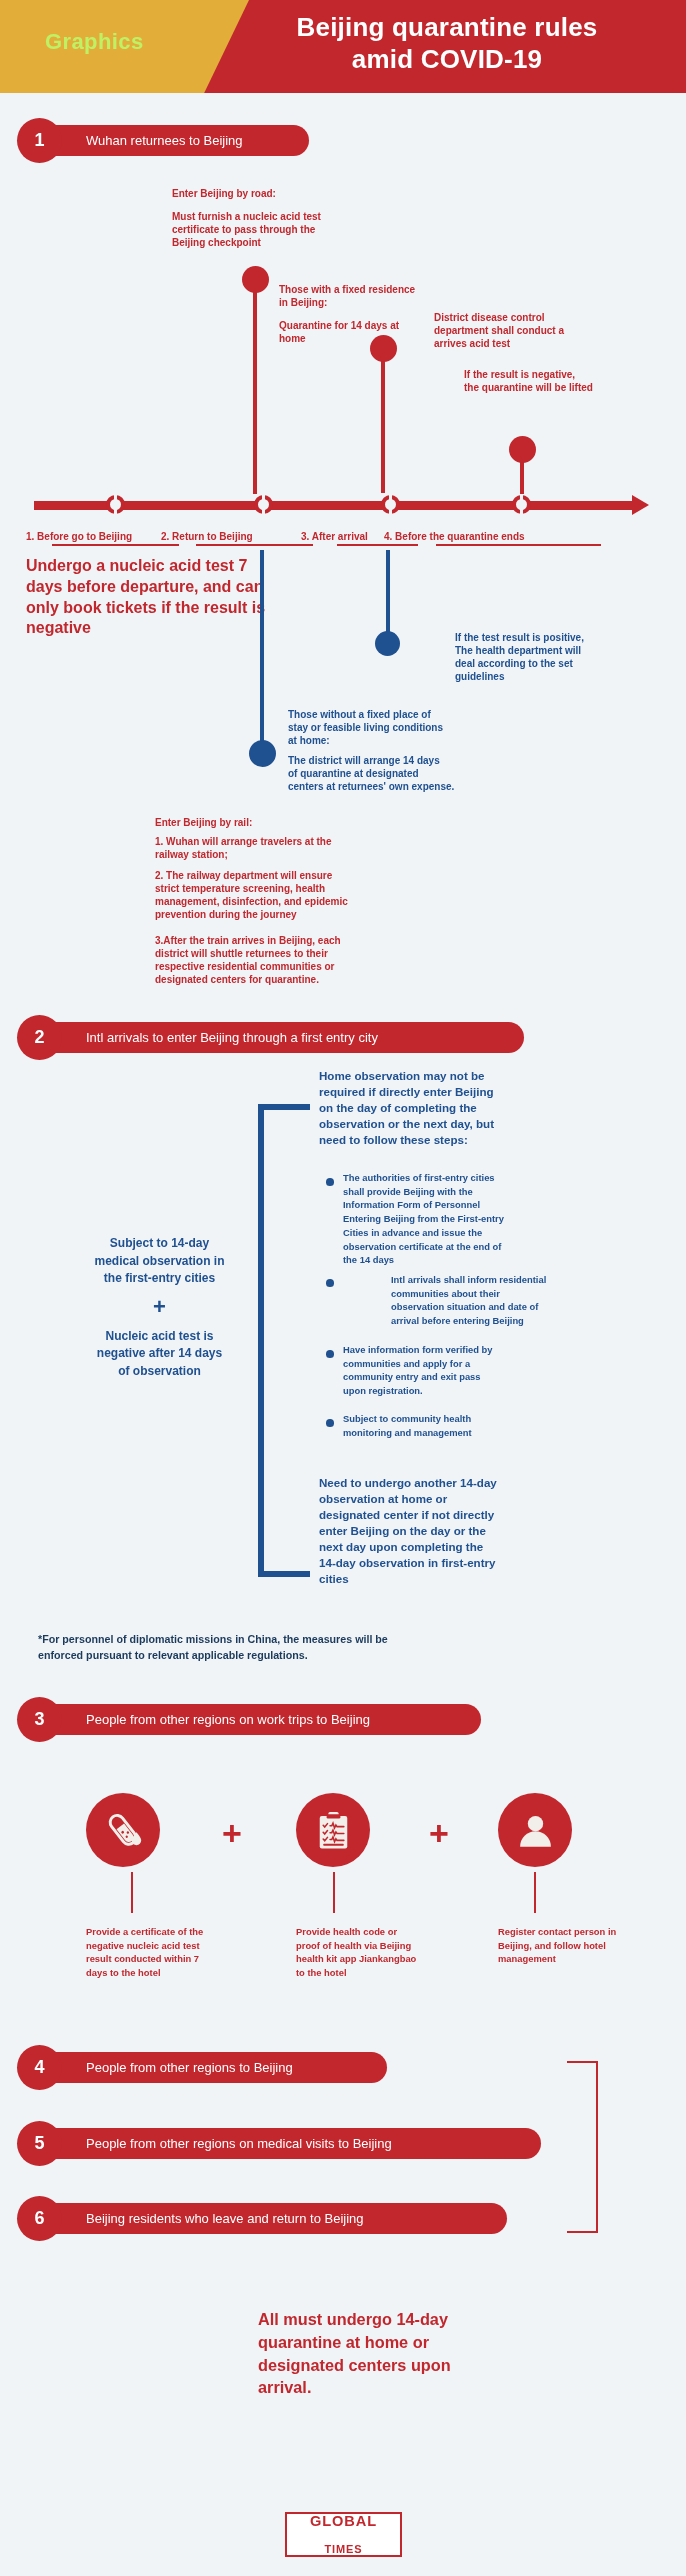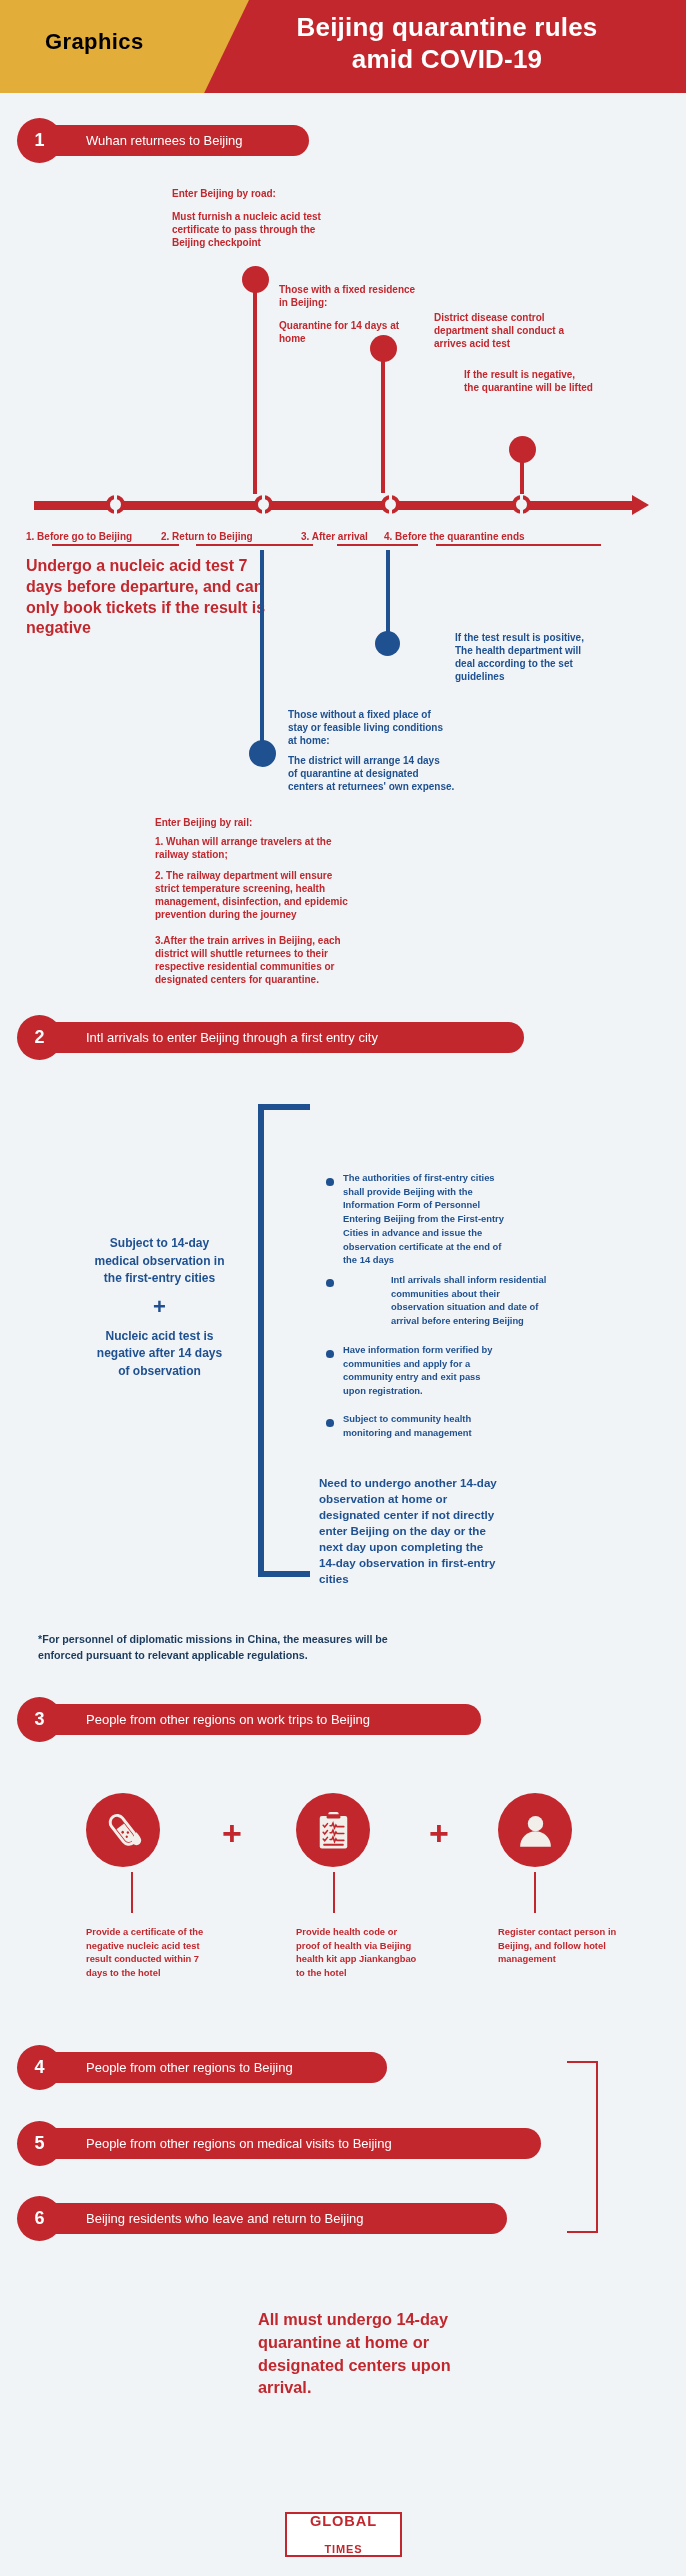--- a/index.html
+++ b/index.html
@@ -15,21 +15,21 @@
 
   
   .header { position:relative; width:687px; height:93px; background:#c1272d; overflow:hidden; }
   .header-gold {
     position:absolute; left:0; top:0; height:93px; width:249px;
     background:#e3ad3a;
     clip-path: polygon(0 0, 100% 0, 82% 100%, 0 100%);
   }
   .header-gold-label {
     position:absolute; left:45px; top:29px;
-    color:#000000; font-size:22px; font-weight:bold; letter-spacing:0.4px;
+    color:#bef264; font-size:22px; font-weight:bold; letter-spacing:0.4px;
   }
   .header-title {
     position:absolute; left:215px; top:12px; width:464px;
     color:#ffffff; font-size:26px; font-weight:bold; line-height:1.22;
     text-align:center; letter-spacing:0.2px;
   }
 
   
   .secbar { position:relative; height:45px; }
   .secbar .bar {
@@ -212,20 +212,25 @@
   <div class="tx blue" style="left:52px; top:1271px; width:215px; text-align:center; font-size:12px;">the first-entry cities</div>
   <div class="tx blue" style="left:52px; top:1293px; width:215px; text-align:center; font-size:22px;">+</div>
   <div class="tx blue" style="left:52px; top:1329px; width:215px; text-align:center; font-size:12px;">Nucleic acid test is</div>
   <div class="tx blue" style="left:52px; top:1346px; width:215px; text-align:center; font-size:12px;">negative after 14 days</div>
   <div class="tx blue" style="left:52px; top:1364px; width:215px; text-align:center; font-size:12px;">of observation</div>
 
   <div class="hline-blue" style="left:258px; top:1104px; width:52px; height:6px;"></div>
   <div class="vline-blue" style="left:258px; top:1104px; width:6px; height:472px;"></div>
   <div class="hline-blue" style="left:258px; top:1571px; width:52px; height:6px;"></div>
 
+  <div class="tx blue" style="left:319px; top:1068px; font-size:11.6px; white-space:pre-line; width:343px; line-height:1.38;">Home observation may not be
+required if directly enter Beijing
+on the day of completing the
+observation or the next day, but
+need to follow these steps:</div>
 
   <div class="bullet-dot" style="left:326px; top:1178px;"></div>
   <div class="tx blue" style="left:343px; top:1171px; font-size:9.4px; white-space:pre-line; width:301px; line-height:1.46;">The authorities of first-entry cities
 shall provide Beijing with the
 Information Form of Personnel
 Entering Beijing from the First-entry
 Cities in advance and issue the
 observation certificate at the end of
 the 14 days</div>
 

